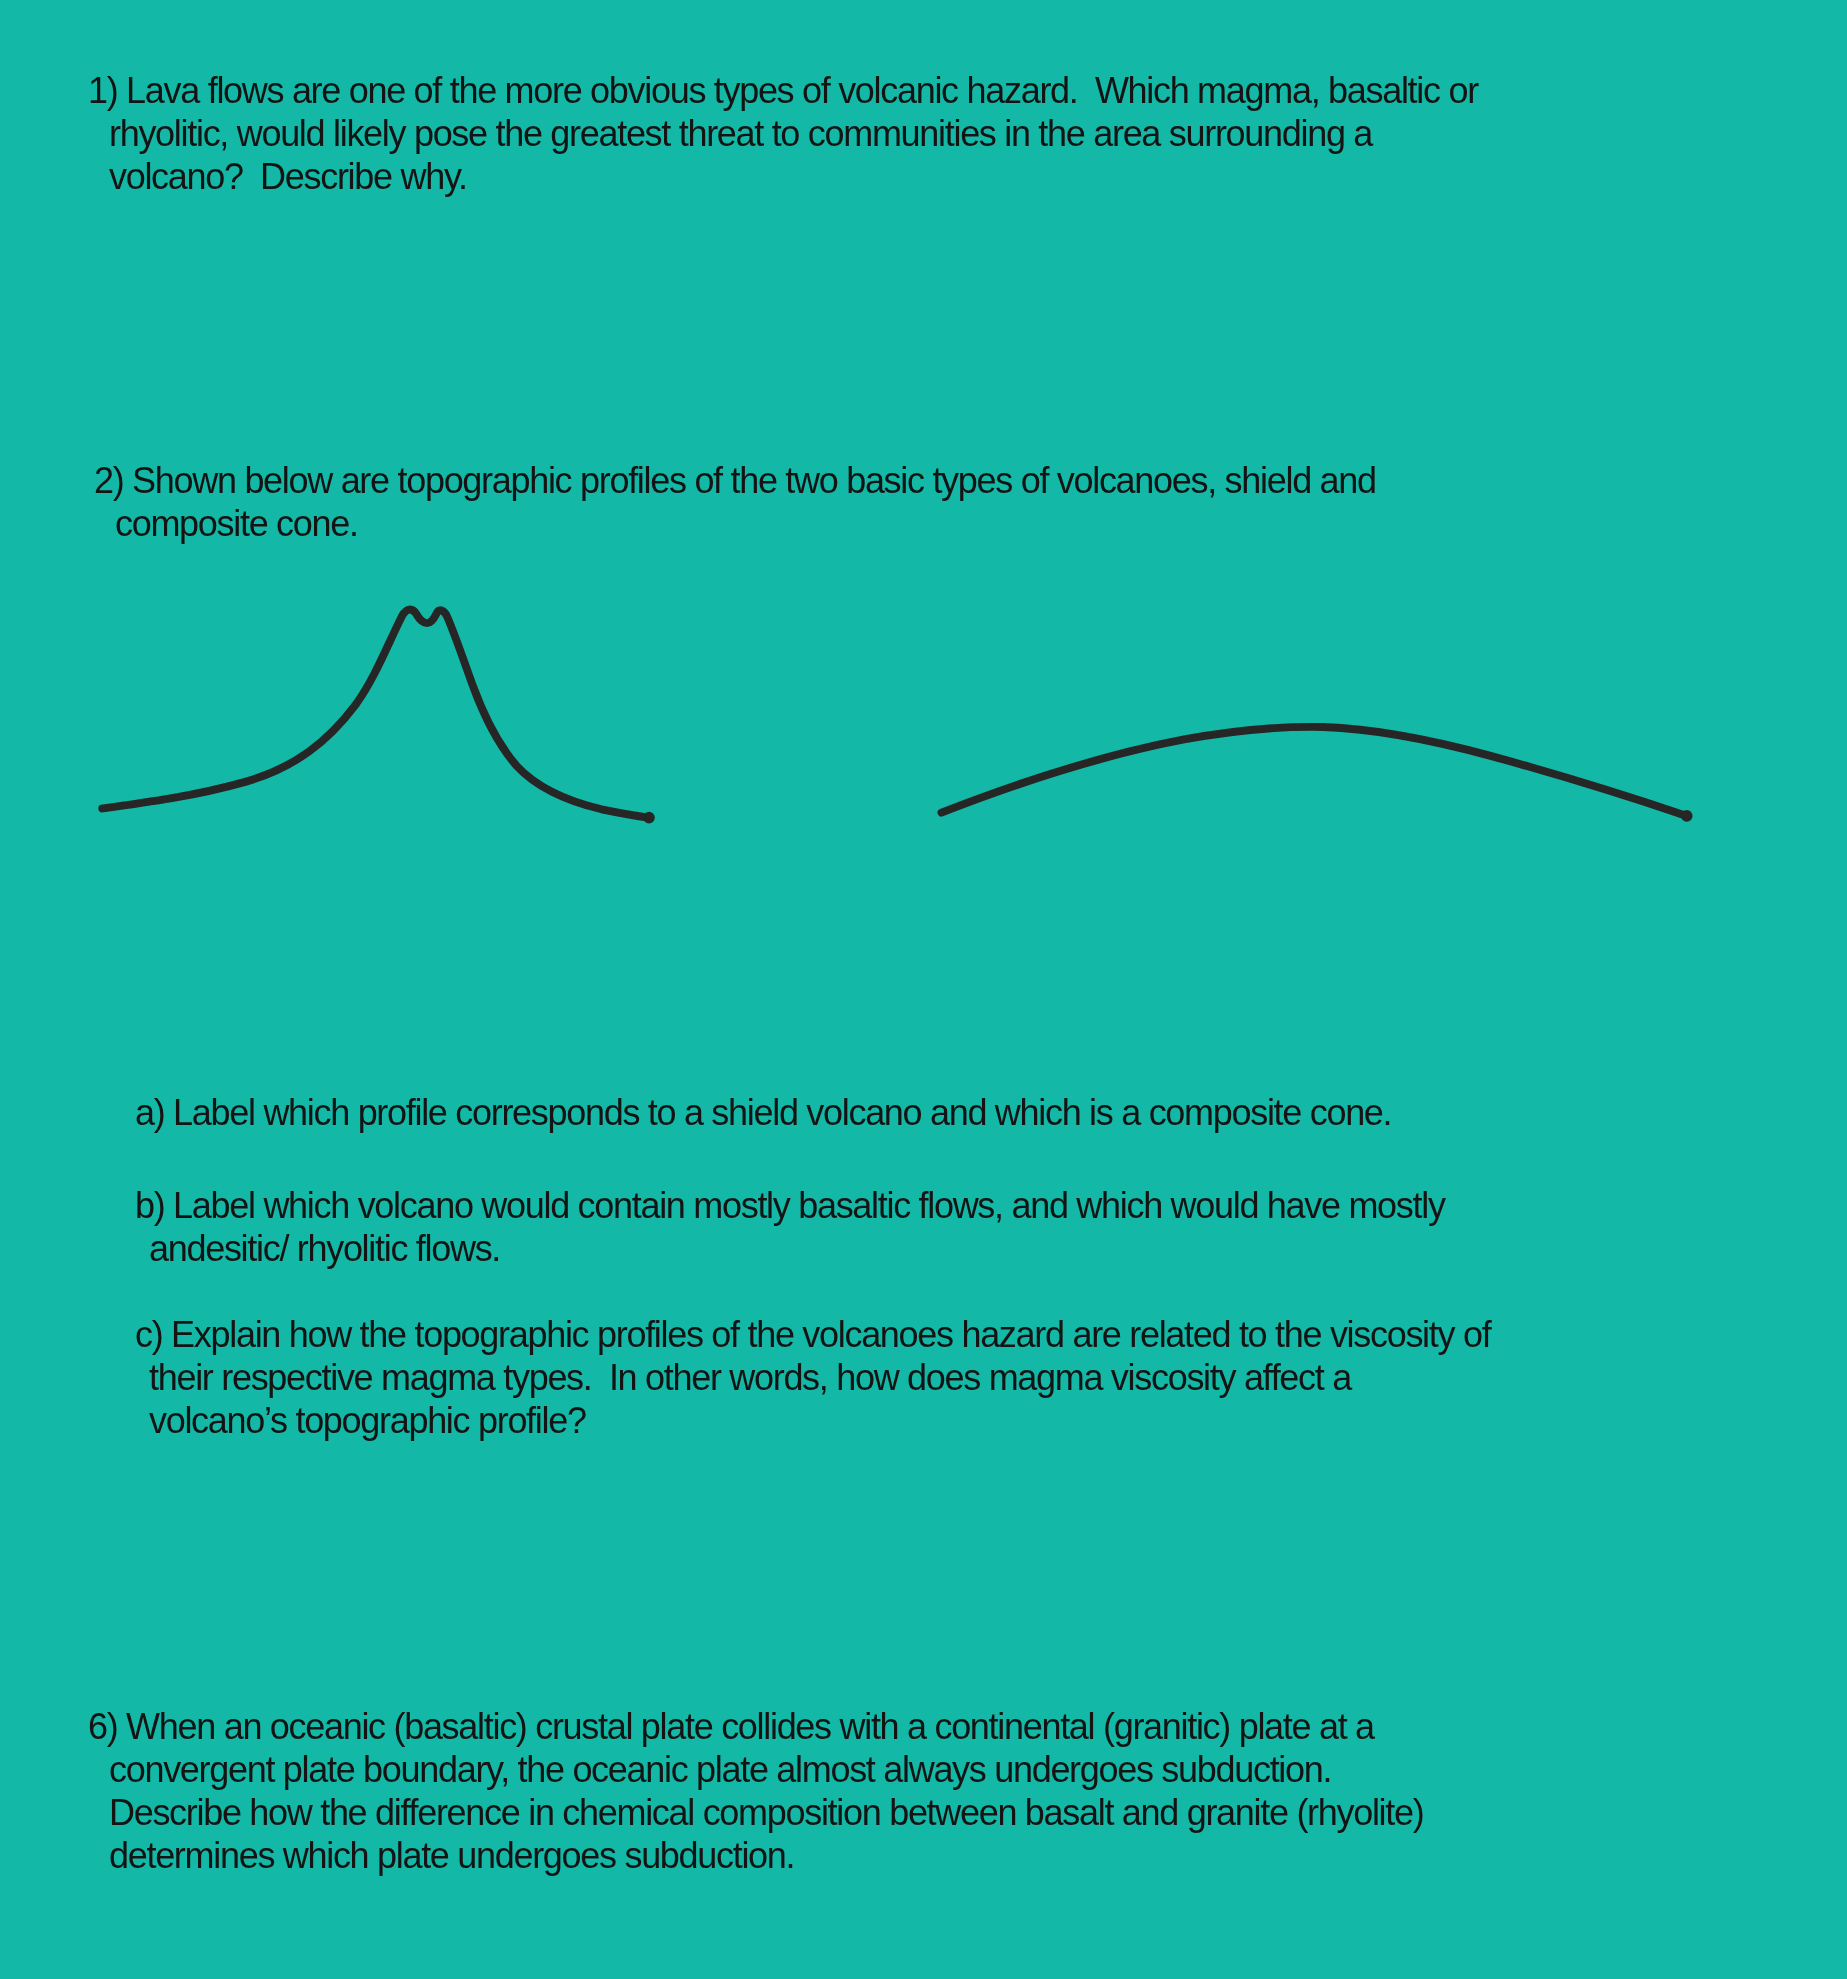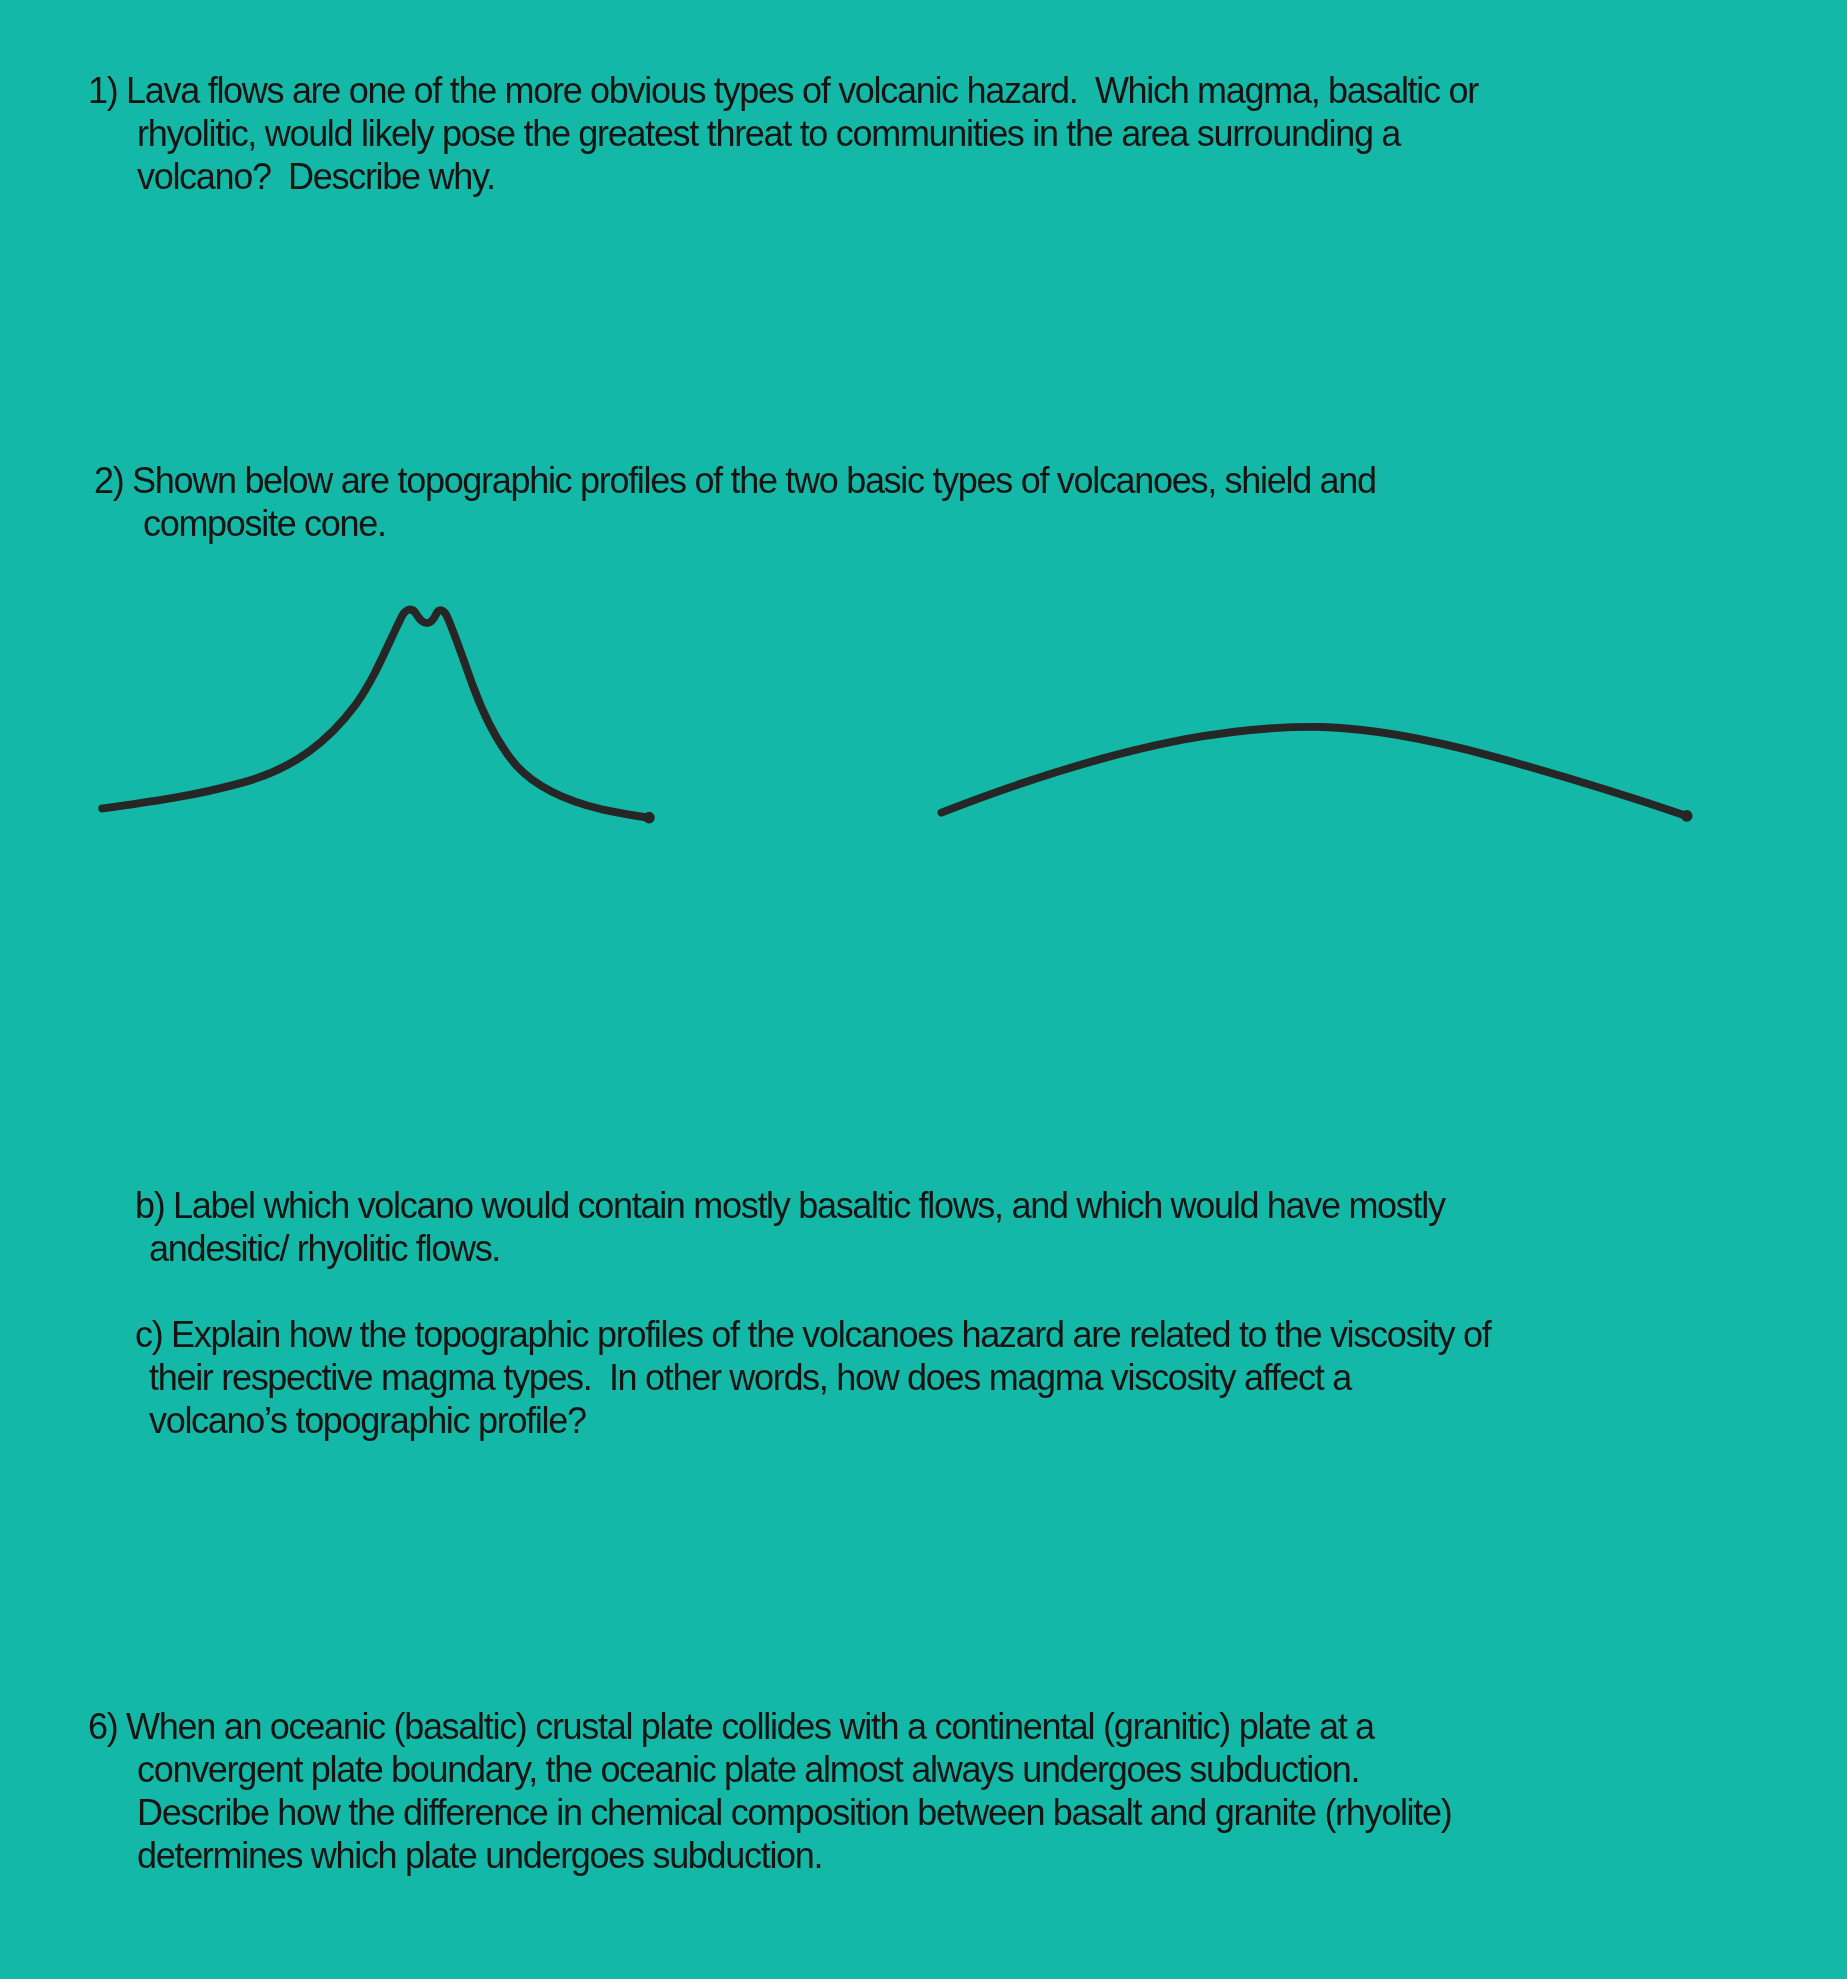--- a/index.html
+++ b/index.html
@@ -20,21 +20,21 @@
     position: absolute;
     font-size: 36px;
     line-height: 43px;
     letter-spacing: -1.3px;
     color: #141414;
   }
   .line {
     white-space: pre;
   }
   
-  .qblock.main .line.wrapped { margin-left: 49px; }
+  .qblock.main .line.wrapped { margin-left: 21px; }
   .qblock.sub  .line.wrapped { margin-left: 14px; }
 
   
   #q1  { left: 88px; top: 69px;   }
   #q2  { left: 94px; top: 459px;  }
   #q2a { left: 135px; top: 1091px; }
   #q2b { left: 135px; top: 1184px; }
   #q2c { left: 135px; top: 1313px; }
   #q3  { left: 88px; top: 1705px; }
 
@@ -91,20 +91,23 @@
     <circle cx="781" cy="984" r="7"></circle>
 
     <path d="M 1133 978
              C 1210 948, 1320 910, 1425 890
              C 1490 878, 1545 874, 1593 875
              C 1655 877, 1725 891, 1795 910
              C 1875 932, 1965 960, 2030 982"></path>
     <circle cx="2030" cy="982" r="7"></circle>
   </svg>
 
+  <div id="q2a" class="qblock sub">
+    <div class="line">a) Label which profile corresponds to a shield volcano and which is a composite cone.</div>
+  </div>
 
   <div id="q2b" class="qblock sub">
     <div class="line">b) Label which volcano would contain mostly basaltic flows, and which would have mostly</div>
     <div class="line wrapped">andesitic/ rhyolitic flows.</div>
   </div>
 
   <div id="q2c" class="qblock sub">
     <div class="line">c) Explain how the topographic profiles of the volcanoes hazard are related to the viscosity of</div>
     <div class="line wrapped">their respective magma types.  In other words, how does magma viscosity affect a</div>
     <div class="line wrapped">volcano’s topographic profile?</div>

